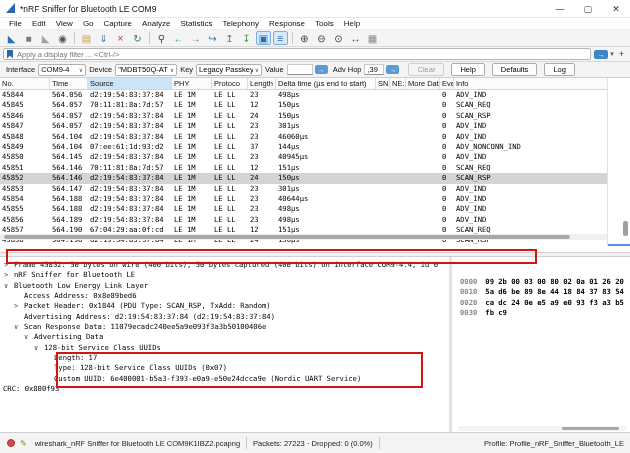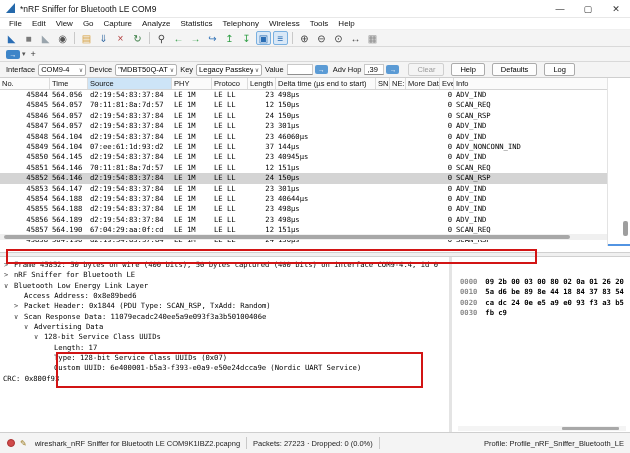--- a/index.html
+++ b/index.html
@@ -41,21 +41,21 @@
   .ib-btn{height:13px;border:1px solid #ababab;border-radius:2px;background:#fdfdfd;font-size:7.5px;display:flex;align-items:center;justify-content:center;margin-left:7px;padding:0 8px;white-space:nowrap;}
   .ib-btn.disabled{color:#9a9a9a;border-color:#cfcfcf;background:#f4f4f4;}
   
   .plist{position:relative;background:#fff;}
   .lheader{display:flex;height:12px;background:#fbfbfb;border-bottom:1px solid #d5d5d5;font-size:7.5px;color:#111;}
   .hcell{border-right:1px solid #dcdcdc;padding:1px 2px;white-space:nowrap;overflow:hidden;flex-shrink:0;}
   .hcell.sorted{background:#cde4f7;}
   .prow{display:flex;height:10.4px;font-family:"DejaVu Sans Mono",monospace;font-size:7.2px;line-height:10.4px;background:#fff;color:#000;}
   .prow.selected{background:#d4d4d4;}
   .pcell{white-space:nowrap;overflow:hidden;flex-shrink:0;padding:0 2px;}
-  .r{text-align:right;}
+  .r{}
   .list-hscroll{position:absolute;left:0;right:12px;height:6px;background:#f0f0f0;}
   .list-hscroll .thumb{position:absolute;top:1px;height:4px;background:#a8a8a8;border-radius:2px;}
   .list-vscroll{position:absolute;top:0;width:23px;background:#ffffff;border-left:1px solid #e3e3e3;}
   .list-vscroll .vline{position:absolute;left:0;right:0;bottom:0;height:2px;background:#5294e2;}
   .list-vscroll .vthumb{position:absolute;right:2px;width:5px;height:15px;background:#9e9e9e;border-radius:2px;}
   
   .splitter{height:5px;background:#f0f0f0;border-top:1px solid #d0d0d0;border-bottom:1px solid #d0d0d0;}
   
   .panes{position:relative;display:flex;background:#fff;}
   .details{width:452px;border-right:3px solid #e4e4e4;padding-top:3px;overflow:hidden;}
@@ -91,21 +91,21 @@
 
   <div class="menubar" id="menubar">
       <span class="menu-item">File</span>
       <span class="menu-item">Edit</span>
       <span class="menu-item">View</span>
       <span class="menu-item">Go</span>
       <span class="menu-item">Capture</span>
       <span class="menu-item">Analyze</span>
       <span class="menu-item">Statistics</span>
       <span class="menu-item">Telephony</span>
-      <span class="menu-item">Wireless</span>
+      <span class="menu-item">Response</span>
       <span class="menu-item">Tools</span>
       <span class="menu-item">Help</span>
     </div>
 
   <div class="toolbar" id="toolbar">
       <span class="tb-btn" style="color: rgb(42, 109, 180);">◣</span>
       <span class="tb-btn" style="color: rgb(122, 122, 122);">■</span>
       <span class="tb-btn" style="color: rgb(154, 165, 173);">◣</span>
       <span class="tb-btn" style="color: rgb(85, 85, 85);">◉</span>
       <span class="tb-sep"></span>
@@ -124,20 +124,24 @@
       <span class="tb-btn active" style="color: rgb(42, 109, 180);">≡</span>
       <span class="tb-sep"></span>
       <span class="tb-btn" style="color: rgb(68, 68, 68);">⊕</span>
       <span class="tb-btn" style="color: rgb(68, 68, 68);">⊖</span>
       <span class="tb-btn" style="color: rgb(68, 68, 68);">⊙</span>
       <span class="tb-btn" style="color: rgb(68, 68, 68);">↔</span>
       <span class="tb-btn" style="color: rgb(138, 138, 138);">▦</span>
     </div>
 
   <div class="filterbar">
+    <div class="filter-box">
+      <span class="bookmark"></span>
+      <input class="filter-input" placeholder="Apply a display filter ... &lt;Ctrl-/&gt;" style="">
+    </div>
     <span class="apply-btn">→</span>
     <span class="caret">▾</span>
     <span class="plus-btn">+</span>
   </div>
 
   <div class="ifacebar">
     <span class="ib-label">Interface</span>
     <span class="combo" style="width:48px;">
       <span class="cv">COM9-4</span>
         <span class="ca">∨</span>
@@ -404,20 +408,21 @@
 
   <div class="splitter"></div>
 
   <div class="panes" style="height:176px;">
     <div class="details" id="details">
         <div class="dline" style="padding-left: 14px;"><span class="exp" style="left: 4px;">&gt;</span><span>Frame 45852: 50 bytes on wire (400 bits), 50 bytes captured (400 bits) on interface COM9-4.4, id 0</span></div>
         <div class="dline" style="padding-left: 14px;"><span class="exp" style="left: 4px;">&gt;</span><span>nRF Sniffer for Bluetooth LE</span></div>
         <div class="dline" style="padding-left: 14px;"><span class="exp" style="left: 4px;">∨</span><span>Bluetooth Low Energy Link Layer</span></div>
         <div class="dline" style="padding-left: 24px;"><span>Access Address: 0x8e89bed6</span></div>
         <div class="dline" style="padding-left: 24px;"><span class="exp" style="left: 14px;">&gt;</span><span>Packet Header: 0x1844 (PDU Type: SCAN_RSP, TxAdd: Random)</span></div>
+        <div class="dline" style="padding-left: 24px;"><span>Advertising Address: d2:19:54:83:37:84 (d2:19:54:83:37:84)</span></div>
         <div class="dline" style="padding-left: 24px;"><span class="exp" style="left: 14px;">∨</span><span>Scan Response Data: 11079ecadc240ee5a9e093f3a3b50100406e</span></div>
         <div class="dline" style="padding-left: 34px;"><span class="exp" style="left: 24px;">∨</span><span>Advertising Data</span></div>
         <div class="dline" style="padding-left: 44px;"><span class="exp" style="left: 34px;">∨</span><span>128-bit Service Class UUIDs</span></div>
         <div class="dline" style="padding-left: 54px;"><span>Length: 17</span></div>
         <div class="dline" style="padding-left: 54px;"><span>Type: 128-bit Service Class UUIDs (0x07)</span></div>
         <div class="dline" style="padding-left: 54px;"><span>Custom UUID: 6e400001-b5a3-f393-e0a9-e50e24dcca9e (Nordic UART Service)</span></div>
         <div class="dline" style="padding-left: 3px;"><span>CRC: 0x800f93</span></div>
       </div>
     <div class="hexpane">
       <div id="hexrows">

